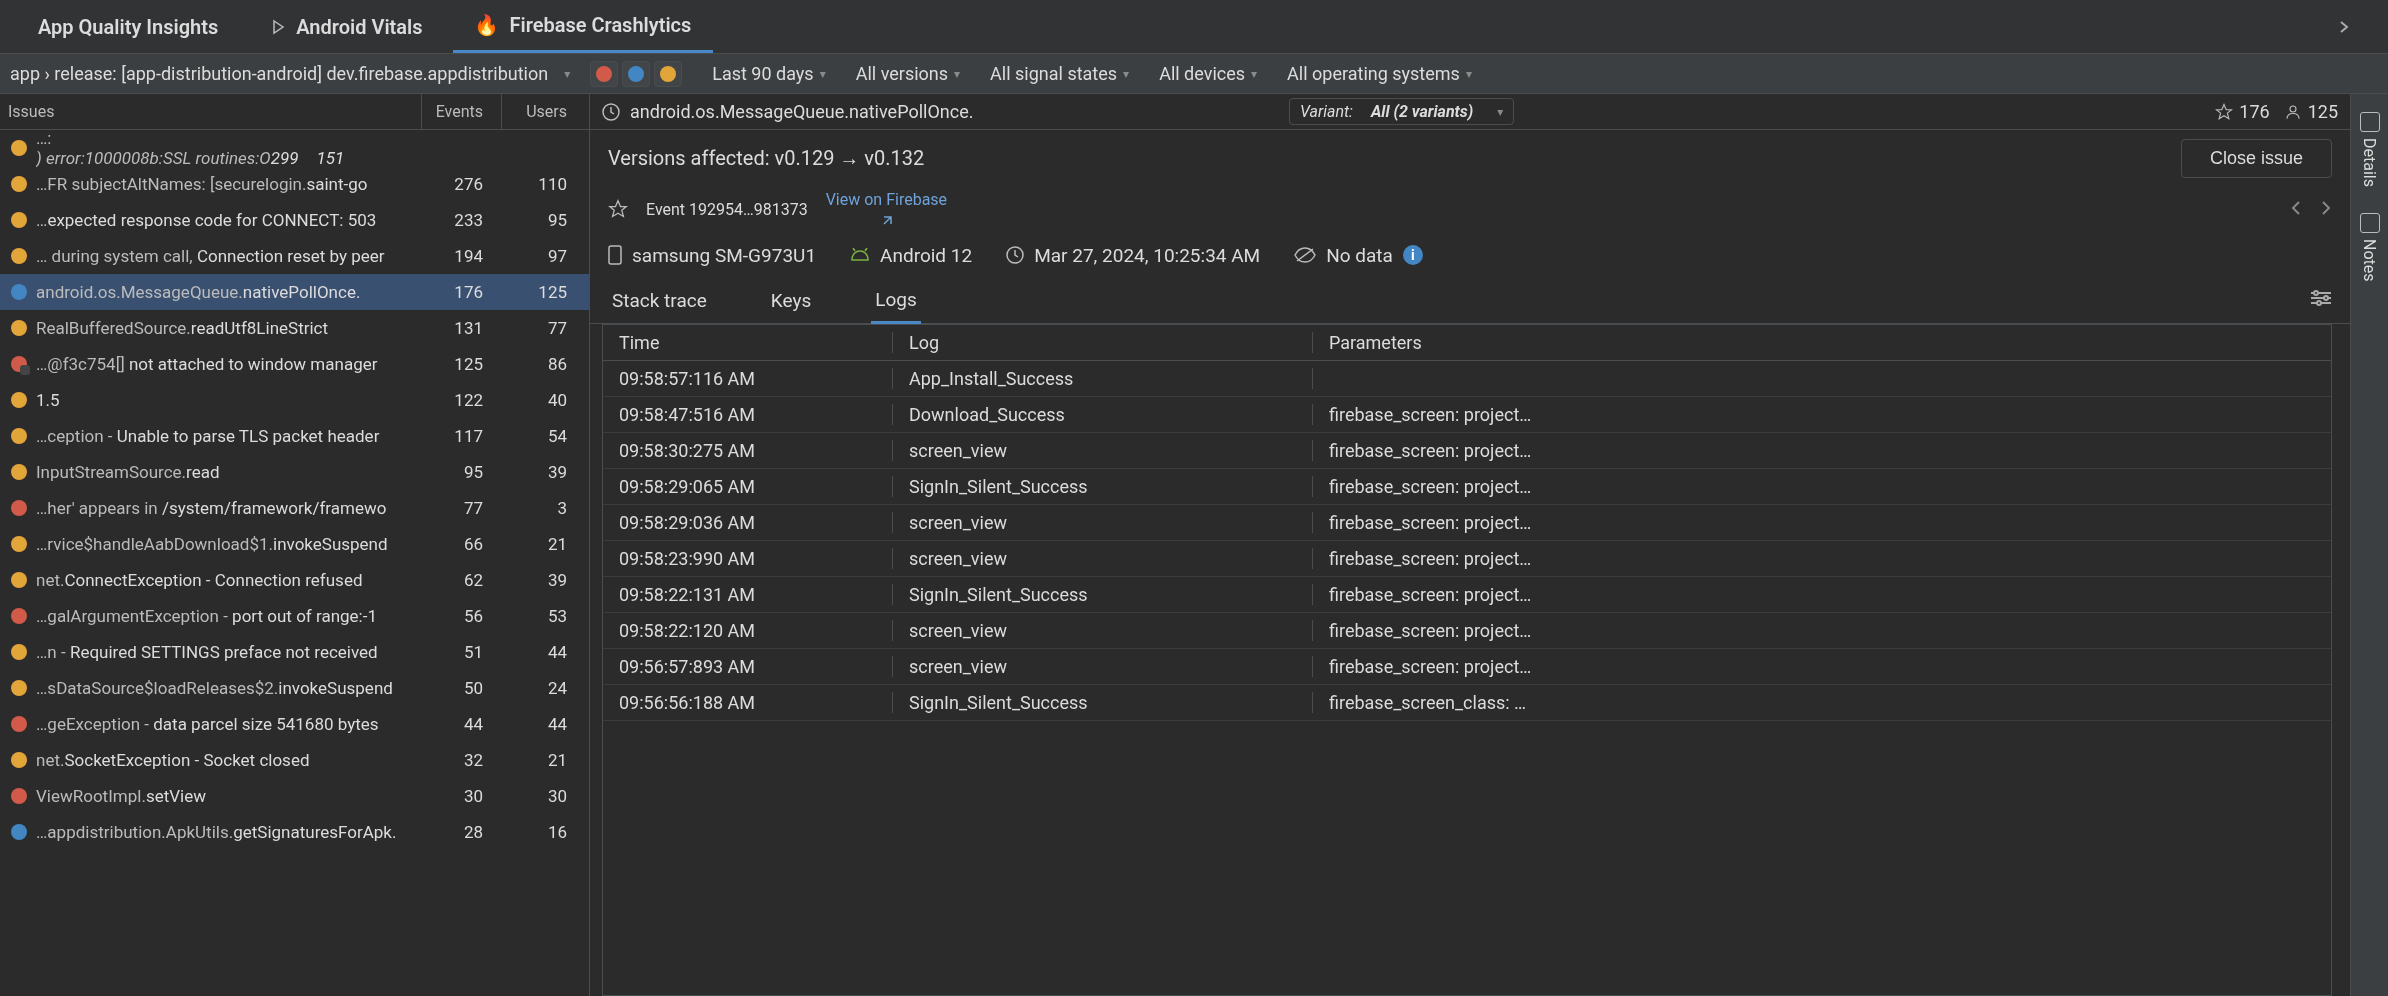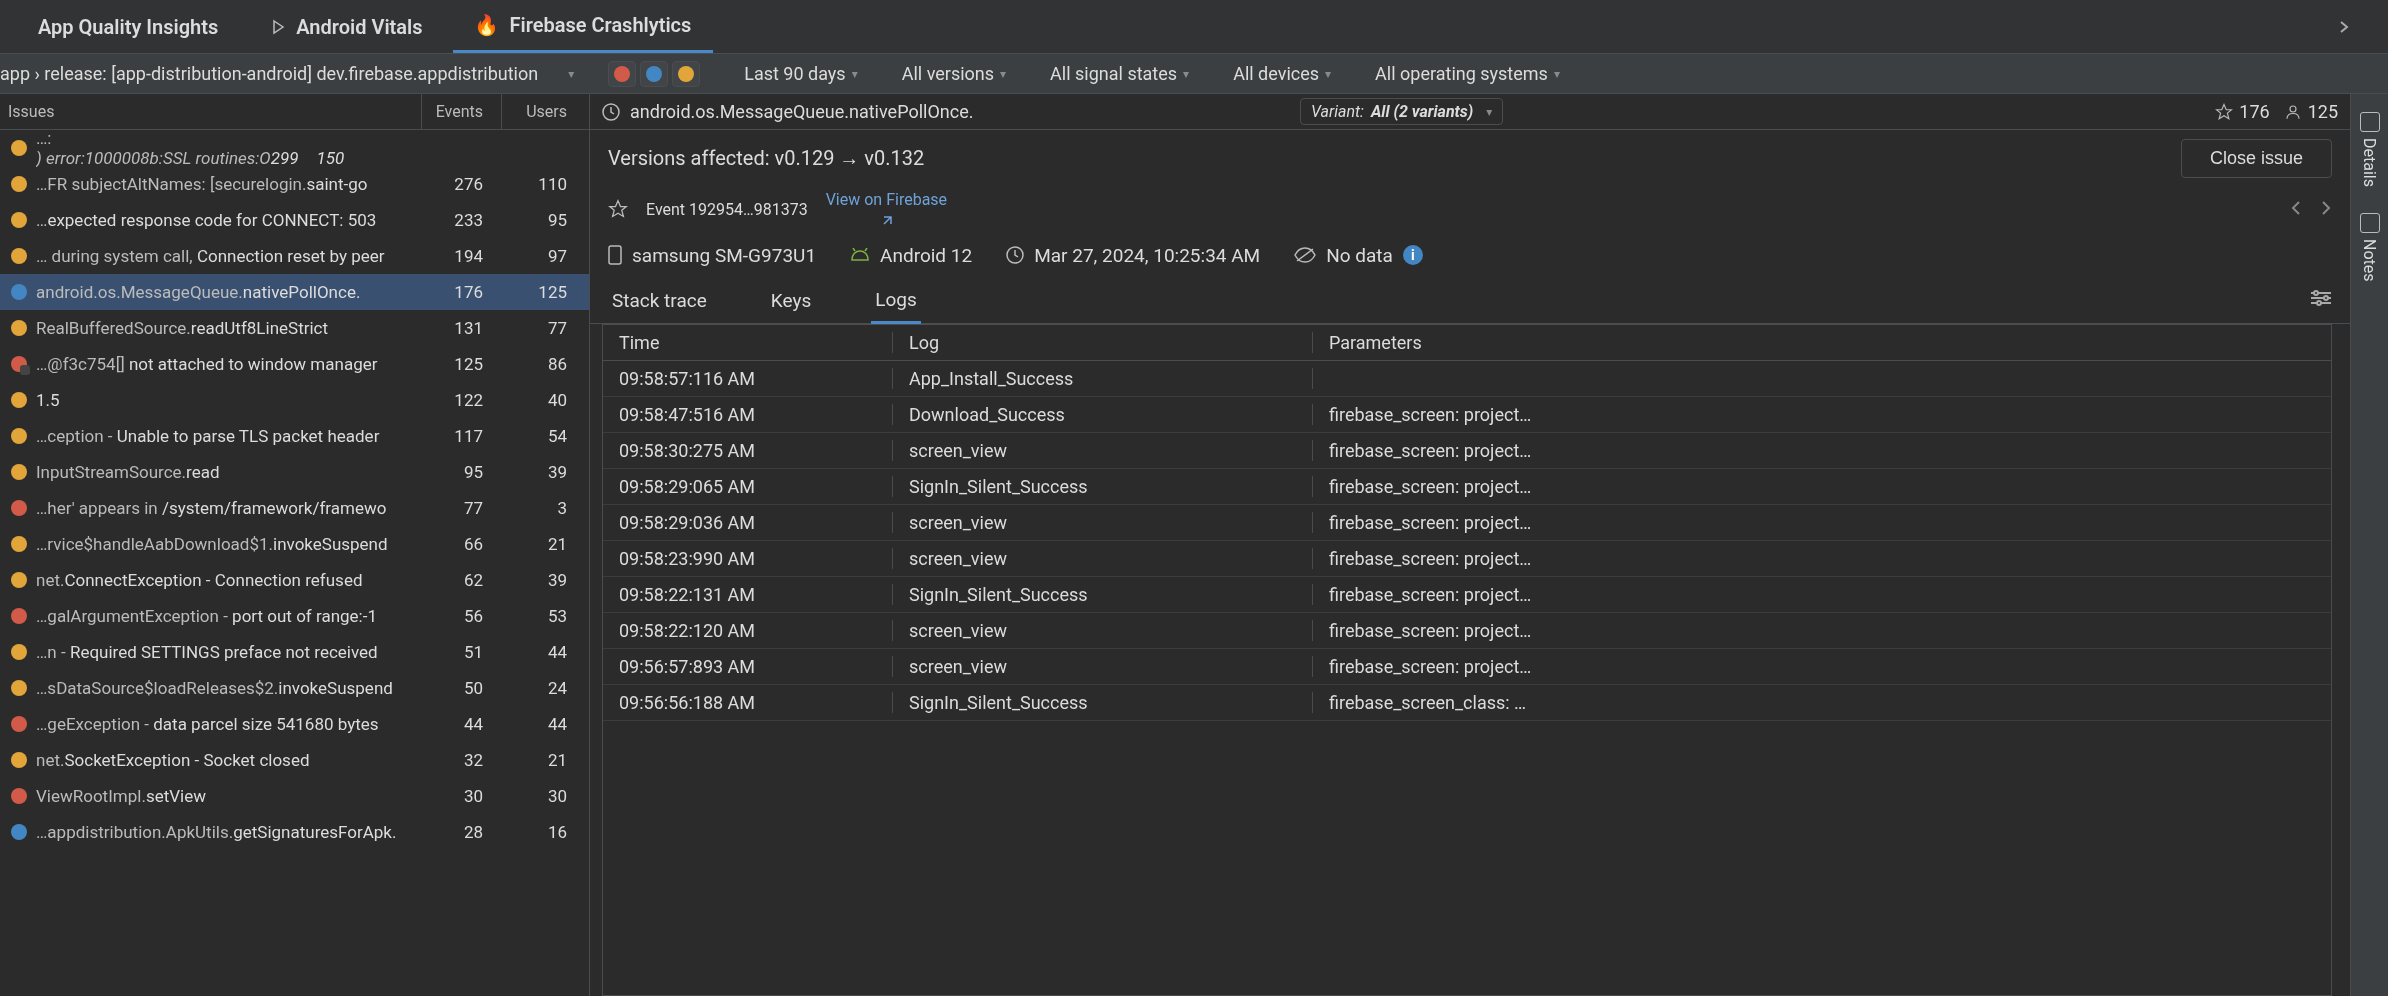--- a/index.html
+++ b/index.html
@@ -55,24 +55,24 @@
   .tab.active { border-bottom: 3px solid var(--accent); }
   .ico { display: inline-flex; align-items: center; justify-content: center; }
   .right-tools { margin-left:auto; display:flex; align-items:center; height:100%; padding:0 8px;}
   .side-btn { width:40px; display:flex; align-items:center; justify-content:center; color:var(--text); cursor:pointer;}
 
   
   .toolbar {
     display: flex;
     align-items: center;
     height: 40px;
-    padding: 0 0;
+    padding: 0 10px;
     background: var(--panel);
     border-bottom: 1px solid var(--border);
-    gap: 24px;
+    gap: 10px;
     font-size: 18px;
   }
   .crumb { color: var(--text-bright); font-size:18px;}
   .chev { color: var(--text-dim); margin-left:6px; font-size:12px;}
   .sev-icons { display:flex; gap:4px; margin:0 10px;}
   .sev { width:28px; height:26px; border:1px solid var(--border); border-radius:4px; display:flex; align-items:center; justify-content:center; font-size:14px; background:#414547;}
   .filter { display:flex; align-items:center; color:var(--text-bright); cursor:pointer; padding:0 10px;}
   .spacer { flex:1; }
 
   
@@ -95,21 +95,21 @@
   .c-warn { background: var(--warn); }
   .c-err  { background: var(--err); }
   .c-info { background: var(--info); }
   .c-err-bdg { background: var(--err); position:relative;}
   .c-err-bdg::after{content:"";position:absolute;right:-3px;bottom:-3px;width:10px;height:10px;background:#444;border-radius:3px;}
 
   
   .detail { flex:1; display:flex; flex-direction:column; min-width:0; }
   .detail-head { display:flex; align-items:center; height:36px; padding:0 12px; border-bottom:1px solid var(--border); font-size:18px; gap:14px;}
   .detail-head .title { flex:1; display:flex; align-items:center; gap:10px; overflow:hidden;}
-  .variant-pill { border:1px solid var(--border); border-radius:4px; padding:3px 10px; display:flex; align-items:center; gap:7px; font-size:16px;}
+  .variant-pill { border:1px solid var(--border); border-radius:4px; padding:3px 10px; display:flex; align-items:center; gap:18px; font-size:16px;}
   .variant-pill .vb { font-style:italic; font-weight:700;}
   .counter { display:flex; align-items:center; gap:6px; color:var(--text-bright); font-size:18px;}
   .detail-row2 { display:flex; align-items:center; height:56px; padding:0 18px; gap:20px; font-size:20px;}
   .close-btn { margin-left:auto; border:1px solid var(--border); border-radius:4px; padding:8px 28px; background:transparent; color:var(--text-bright); font-size:18px; cursor:pointer;}
   .event-row { display:flex; align-items:center; height:46px; padding:0 18px; gap:18px; font-size:16px;}
   .link { color:var(--link); cursor:pointer; display:flex; align-items:center; gap:6px;flex-direction:column;}
   .nav-arrows { margin-left:auto; display:flex; gap:18px; color:var(--text);}
   .meta-row { display:flex; align-items:center; height:46px; padding:0 18px; gap:34px; font-size:19px;}
   .meta { display:flex; align-items:center; gap:10px;}
   .nodata-i { width:20px; height:20px; border-radius:50%; background:var(--info); color:#fff; display:inline-flex; align-items:center; justify-content:center; font-size:14px; font-weight:bold;}
@@ -203,21 +203,21 @@
     <div class="issues-header">
       <div class="col-i">Issues</div>
       <div class="col-e">Events</div>
       <div class="col-u">Users</div>
     </div>
     <div class="issues-list" id="issues-list">
         <div class="issue-row">
           <span class="iico">
             <span class="circ c-warn"></span>
           </span>
-          <span class="itxt"><span class="imuted">…:<address>) error:<span class="bold">1000008b:SSL routines:O</span><span class="cev">299</span><span class="cus">150</span></address></span></span>
+          <span class="itxt"><span class="imuted">…:<address>) error:<span class="bold">1000008b:SSL routines:O</span><span class="cev">299</span><span class="cus">151</span></address></span></span>
         </div>
         <div class="issue-row">
           <span class="iico">
             <span class="circ c-warn"></span>
           </span>
           <span class="itxt"><span class="imuted">…FR      subjectAltNames: [securelogin.</span><span class="bold">saint-go</span></span>
           <span class="cev">276</span>
           <span class="cus">110</span>
         </div>
         <div class="issue-row">

